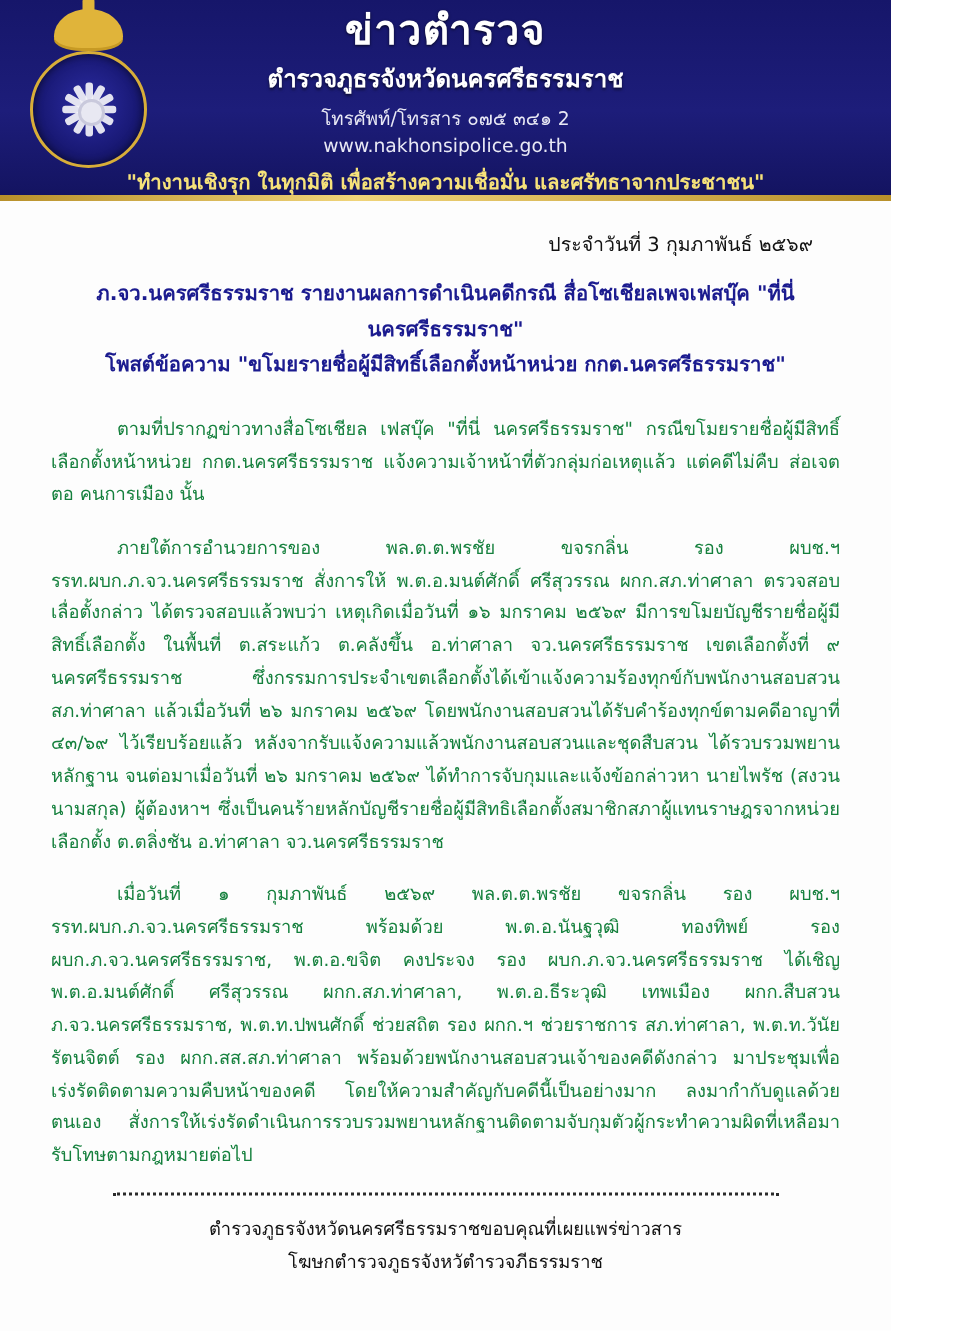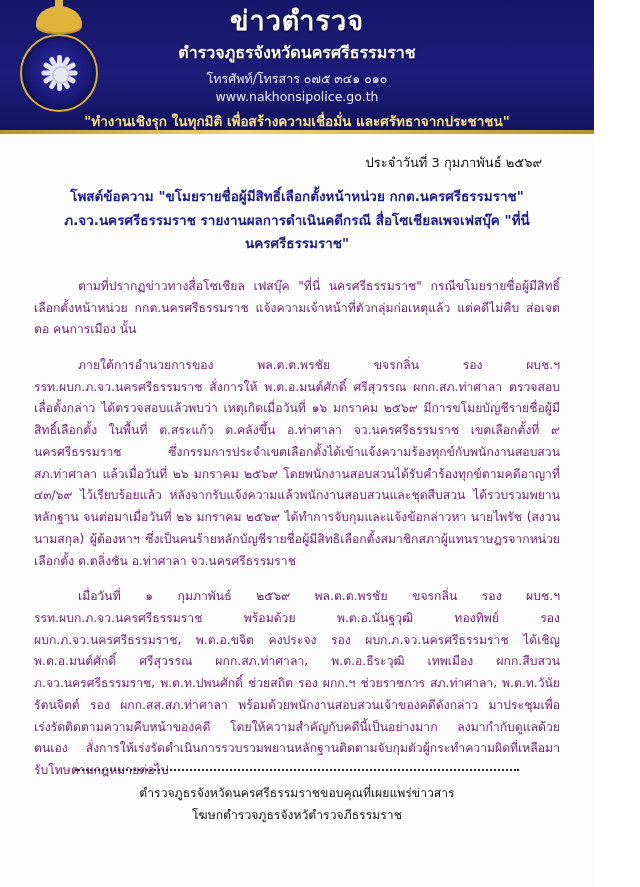--- a/index.html
+++ b/index.html
@@ -173,33 +173,33 @@
     font-size: 13.5px;
     font-weight: bold;
     line-height: 1.75;
     margin-top: 12px;
     padding: 0 6px;
   }
   .content {
     margin-top: 20px;
     font-size: 12.2px;
     line-height: 1.78;
-    color: #701a75;
+    color: #15803d;
     text-align: justify;
   }
   .content p {
     margin: 0 0 14px 0;
     text-indent: 44px;
   }
 
   .divider-wrap {
     position: absolute;
     left: 0;
     right: 0;
-    top: 769px;
+    top: 795px;
   }
   .divider {
     width: 444px;
     margin: 0 auto;
     border-top: 2px dotted #2a2a2a;
   }
   .footer {
     margin-top: 12px;
     text-align: center;
     font-size: 12.2px;
@@ -228,35 +228,35 @@
           <div class="ray" style="transform: rotate(120deg);"></div>
           <div class="ray" style="transform: rotate(150deg);"></div>
           <div class="center-dot"></div>
         </div>
       </div>
     </div>
 
     <div class="titles">
       <div class="h-title">ข่าวตำรวจ</div>
       <div class="h-sub">ตำรวจภูธรจังหวัดนครศรีธรรมราช</div>
-      <div class="h-phone">โทรศัพท์/โทรสาร ๐๗๕ ๓๔๑ ๐๑๐</div>
+      <div class="h-phone">โทรศัพท์/โทรสาร ๐๗๕ ๓๔๑ 2</div>
       <div class="h-web">www.nakhonsipolice.go.th</div>
       <div class="h-motto">"ทำงานเชิงรุก ในทุกมิติ เพื่อสร้างความเชื่อมั่น และศรัทธาจากประชาชน"</div>
     </div>
 
     <div class="goldline"></div>
   </div>
 
   <div class="body">
 
     <div class="dateline">ประจำวันที่ 3 กุมภาพันธ์ ๒๕๖๙</div>
 
     <div class="headline">
+      <div>ภ.จว.นครศรีธรรมราช รายงานผลการดำเนินคดีกรณี สื่อโซเชียลเพจเฟสบุ๊ค "ที่นี่ นครศรีธรรมราช"</div>
       <div>โพสต์ข้อความ "ขโมยรายชื่อผู้มีสิทธิ์เลือกตั้งหน้าหน่วย กกต.นครศรีธรรมราช"</div>
-      <div>ภ.จว.นครศรีธรรมราช รายงานผลการดำเนินคดีกรณี สื่อโซเชียลเพจเฟสบุ๊ค "ที่นี่ นครศรีธรรมราช"</div>
     </div>
 
     <div class="content">
       <p>ตามที่ปรากฏข่าวทางสื่อโซเชียล เฟสบุ๊ค "ที่นี่ นครศรีธรรมราช" กรณีขโมยรายชื่อผู้มีสิทธิ์เลือกตั้งหน้าหน่วย กกต.นครศรีธรรมราช แจ้งความเจ้าหน้าที่ตัวกลุ่มก่อเหตุแล้ว แต่คดีไม่คืบ ส่อเจตตอ คนการเมือง นั้น</p>
       <p>ภายใต้การอำนวยการของ พล.ต.ต.พรชัย ขจรกลิ่น รอง ผบช.ฯ รรท.ผบก.ภ.จว.นครศรีธรรมราช สั่งการให้ พ.ต.อ.มนต์ศักดิ์ ศรีสุวรรณ ผกก.สภ.ท่าศาลา ตรวจสอบเลื่อตั้งกล่าว ได้ตรวจสอบแล้วพบว่า เหตุเกิดเมื่อวันที่ ๑๖ มกราคม ๒๕๖๙ มีการขโมยบัญชีรายชื่อผู้มีสิทธิ์เลือกตั้ง ในพื้นที่ ต.สระแก้ว ต.คลังขึ้น อ.ท่าศาลา จว.นครศรีธรรมราช เขตเลือกตั้งที่ ๙ นครศรีธรรมราช ซึ่งกรรมการประจำเขตเลือกตั้งได้เข้าแจ้งความร้องทุกข์กับพนักงานสอบสวน สภ.ท่าศาลา แล้วเมื่อวันที่ ๒๖ มกราคม ๒๕๖๙ โดยพนักงานสอบสวนได้รับคำร้องทุกข์ตามคดีอาญาที่ ๔๓/๖๙ ไว้เรียบร้อยแล้ว หลังจากรับแจ้งความแล้วพนักงานสอบสวนและชุดสืบสวน ได้รวบรวมพยานหลักฐาน จนต่อมาเมื่อวันที่ ๒๖ มกราคม ๒๕๖๙ ได้ทำการจับกุมและแจ้งข้อกล่าวหา นายไพรัช (สงวนนามสกุล) ผู้ต้องหาฯ ซึ่งเป็นคนร้ายหลักบัญชีรายชื่อผู้มีสิทธิเลือกตั้งสมาชิกสภาผู้แทนราษฎรจากหน่วยเลือกตั้ง ต.ตลิ่งชัน อ.ท่าศาลา จว.นครศรีธรรมราช</p>
       <p>เมื่อวันที่ ๑ กุมภาพันธ์ ๒๕๖๙ พล.ต.ต.พรชัย ขจรกลิ่น รอง ผบช.ฯ รรท.ผบก.ภ.จว.นครศรีธรรมราช พร้อมด้วย พ.ต.อ.นันฐวุฒิ ทองทิพย์ รอง ผบก.ภ.จว.นครศรีธรรมราช, พ.ต.อ.ขจิต คงประจง รอง ผบก.ภ.จว.นครศรีธรรมราช ได้เชิญ พ.ต.อ.มนต์ศักดิ์ ศรีสุวรรณ ผกก.สภ.ท่าศาลา, พ.ต.อ.ธีระวุฒิ เทพเมือง ผกก.สืบสวน ภ.จว.นครศรีธรรมราช, พ.ต.ท.ปพนศักดิ์ ช่วยสถิต รอง ผกก.ฯ ช่วยราชการ สภ.ท่าศาลา, พ.ต.ท.วันัย รัตนจิตต์ รอง ผกก.สส.สภ.ท่าศาลา พร้อมด้วยพนักงานสอบสวนเจ้าของคดีดังกล่าว มาประชุมเพื่อเร่งรัดติดตามความคืบหน้าของคดี โดยให้ความสำคัญกับคดีนี้เป็นอย่างมาก ลงมากำกับดูแลด้วยตนเอง สั่งการให้เร่งรัดดำเนินการรวบรวมพยานหลักฐานติดตามจับกุมตัวผู้กระทำความผิดที่เหลือมารับโทษตามกฎหมายต่อไป</p>
     </div>
 
   </div>
 

